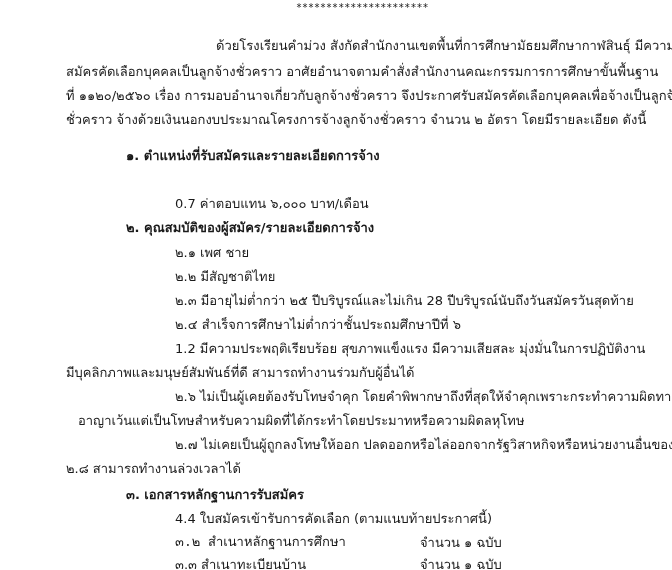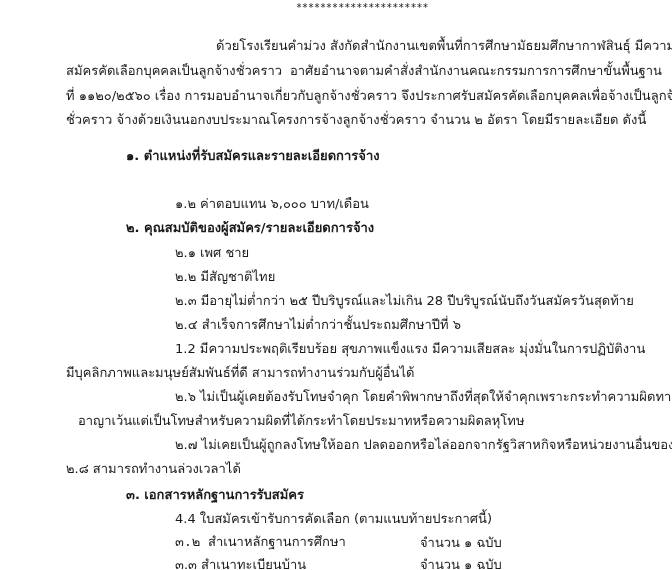--- a/index.html
+++ b/index.html
@@ -10,26 +10,26 @@
   .b { font-weight:bold; }
   .stars { position:absolute; top:2px; left:296px; font-size:10px; letter-spacing:0px; font-family:"DejaVu Sans Mono", monospace; }
 </style>
 </head>
 <body>
 
 <div class="page">
   <div class="stars">**********************</div>
 
   <div class="line" style="top:38px;left:216px;">ด้วยโรงเรียนคำม่วง สังกัดสำนักงานเขตพื้นที่การศึกษามัธยมศึกษากาฬสินธุ์ มีความประสงค์จะรับ</div>
-  <div class="line" style="top:64px;left:66px;font-family:Liberation Mono, monospace;">สมัครคัดเลือกบุคคลเป็นลูกจ้างชั่วคราว อาศัยอำนาจตามคำสั่งสำนักงานคณะกรรมการการศึกษาขั้นพื้นฐาน</div>
+  <div class="line" style="top:64px;left:66px;">สมัครคัดเลือกบุคคลเป็นลูกจ้างชั่วคราว อาศัยอำนาจตามคำสั่งสำนักงานคณะกรรมการการศึกษาขั้นพื้นฐาน</div>
   <div class="line" style="top:88px;left:66px;">ที่ ๑๑๒๐/๒๕๖๐ เรื่อง การมอบอำนาจเกี่ยวกับลูกจ้างชั่วคราว จึงประกาศรับสมัครคัดเลือกบุคคลเพื่อจ้างเป็นลูกจ้าง</div>
   <div class="line" style="top:112px;left:66px;text-align:center;">ชั่วคราว จ้างด้วยเงินนอกงบประมาณโครงการจ้างลูกจ้างชั่วคราว จำนวน ๒ อัตรา โดยมีรายละเอียด ดังนี้</div>
 
   <div class="line b" style="top:148px;left:126px;">๑. ตำแหน่งที่รับสมัครและรายละเอียดการจ้าง</div>
-  <div class="line" style="top:196px;left:175px;">๑.๒ ค่าตอบแทน ๖,๐๐๐ บาท/เดือน</div>
+  <div class="line" style="top:196px;left:175px;">0.7 ค่าตอบแทน ๖,๐๐๐ บาท/เดือน</div>
 
   <div class="line b" style="top:220px;left:126px;">๒. คุณสมบัติของผู้สมัคร/รายละเอียดการจ้าง</div>
   <div class="line" style="top:245px;left:175px;text-align:center;">๒.๑ เพศ ชาย</div>
   <div class="line" style="top:269px;left:175px;">๒.๒ มีสัญชาติไทย</div>
   <div class="line" style="top:293px;left:175px;">๒.๓ มีอายุไม่ต่ำกว่า ๒๕ ปีบริบูรณ์และไม่เกิน 28  ปีบริบูรณ์นับถึงวันสมัครวันสุดท้าย</div>
   <div class="line" style="top:317px;left:175px;">๒.๔ สำเร็จการศึกษาไม่ต่ำกว่าชั้นประถมศึกษาปีที่ ๖</div>
   <div class="line" style="top:341px;left:175px;">1.2 มีความประพฤติเรียบร้อย สุขภาพแข็งแรง มีความเสียสละ มุ่งมั่นในการปฏิบัติงาน</div>
   <div class="line" style="top:365px;left:66px;text-align:center;">มีบุคลิกภาพและมนุษย์สัมพันธ์ที่ดี สามารถทำงานร่วมกับผู้อื่นได้</div>
   <div class="line" style="top:389px;left:175px;">๒.๖ ไม่เป็นผู้เคยต้องรับโทษจำคุก โดยคำพิพากษาถึงที่สุดให้จำคุกเพราะกระทำความผิดทาง</div>
   <div class="line" style="top:413px;left:78px;">อาญาเว้นแต่เป็นโทษสำหรับความผิดที่ได้กระทำโดยประมาทหรือความผิดลหุโทษ</div>

